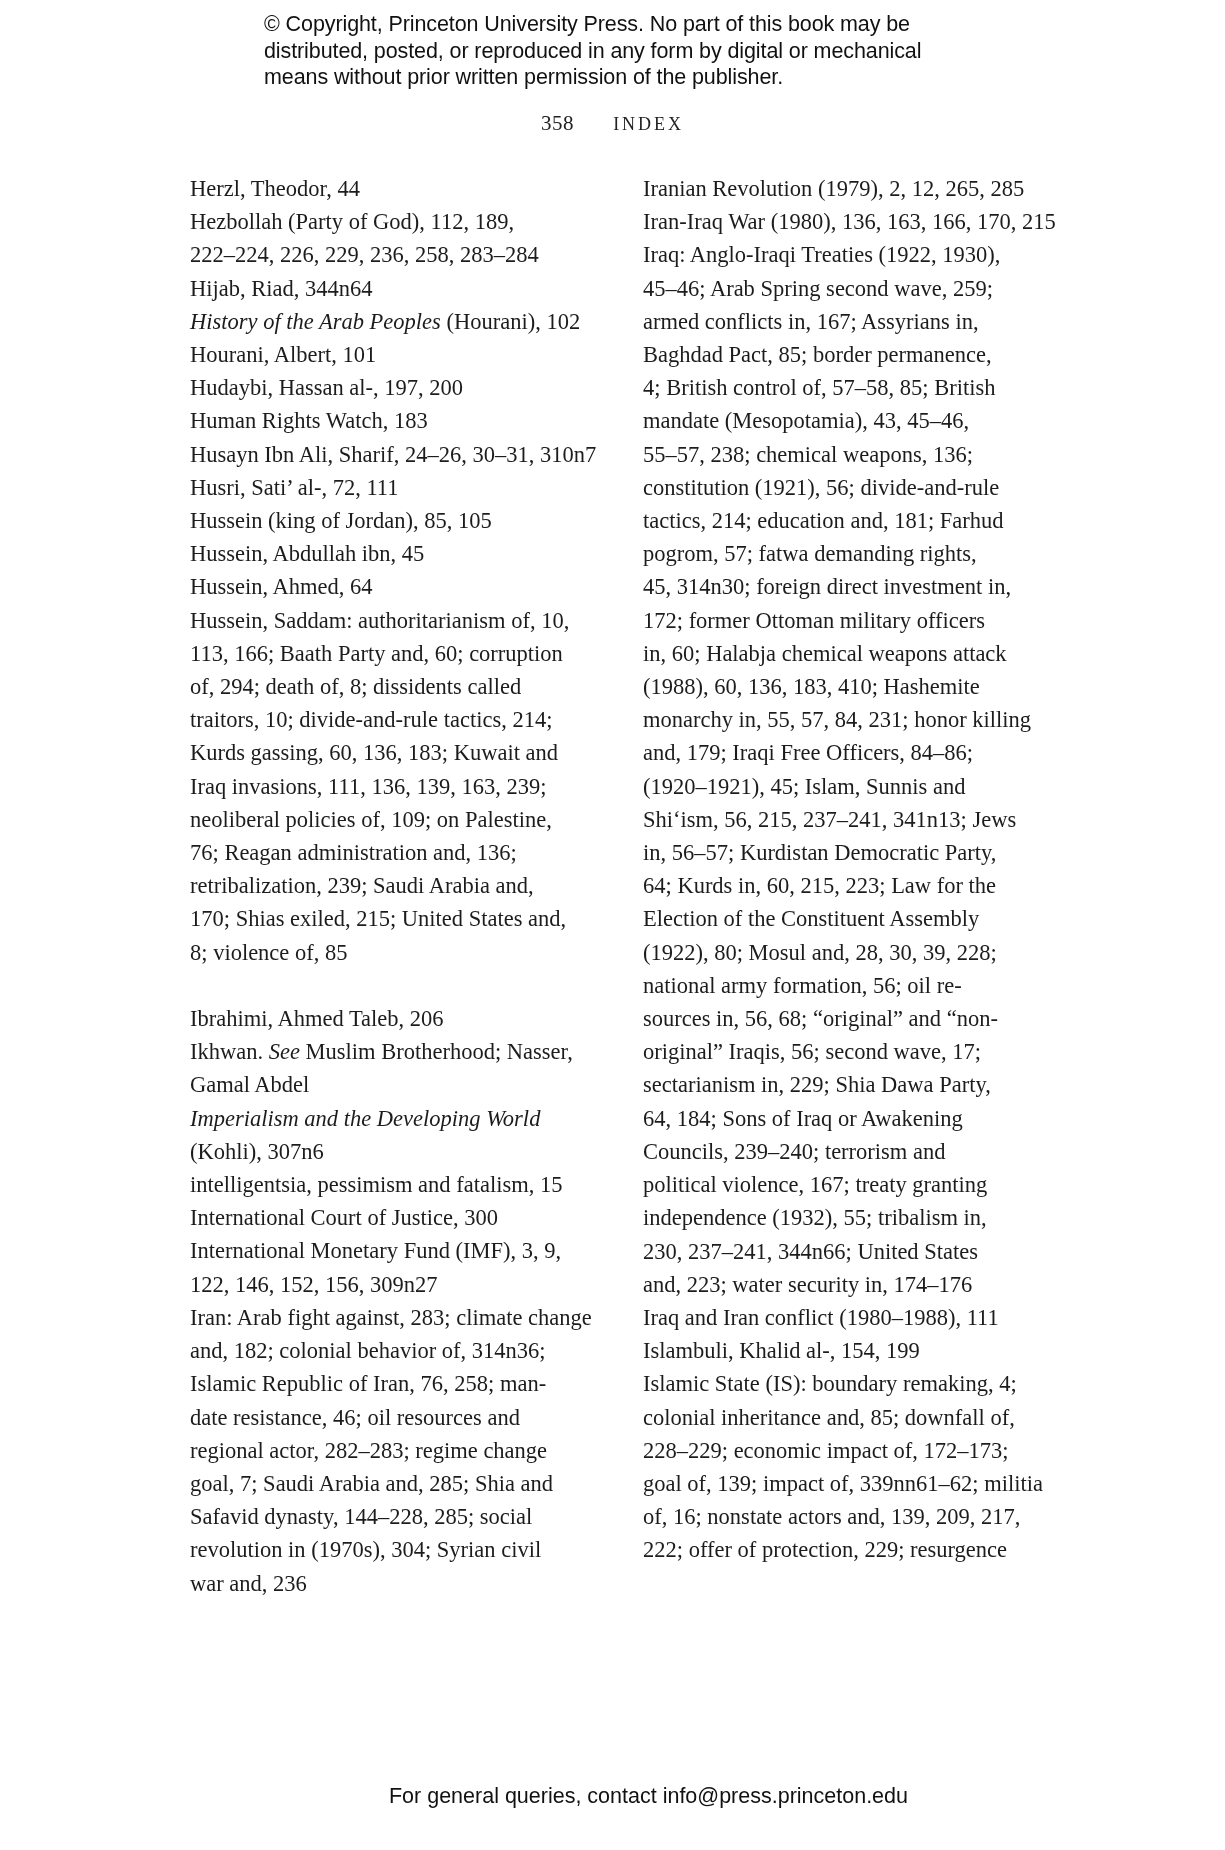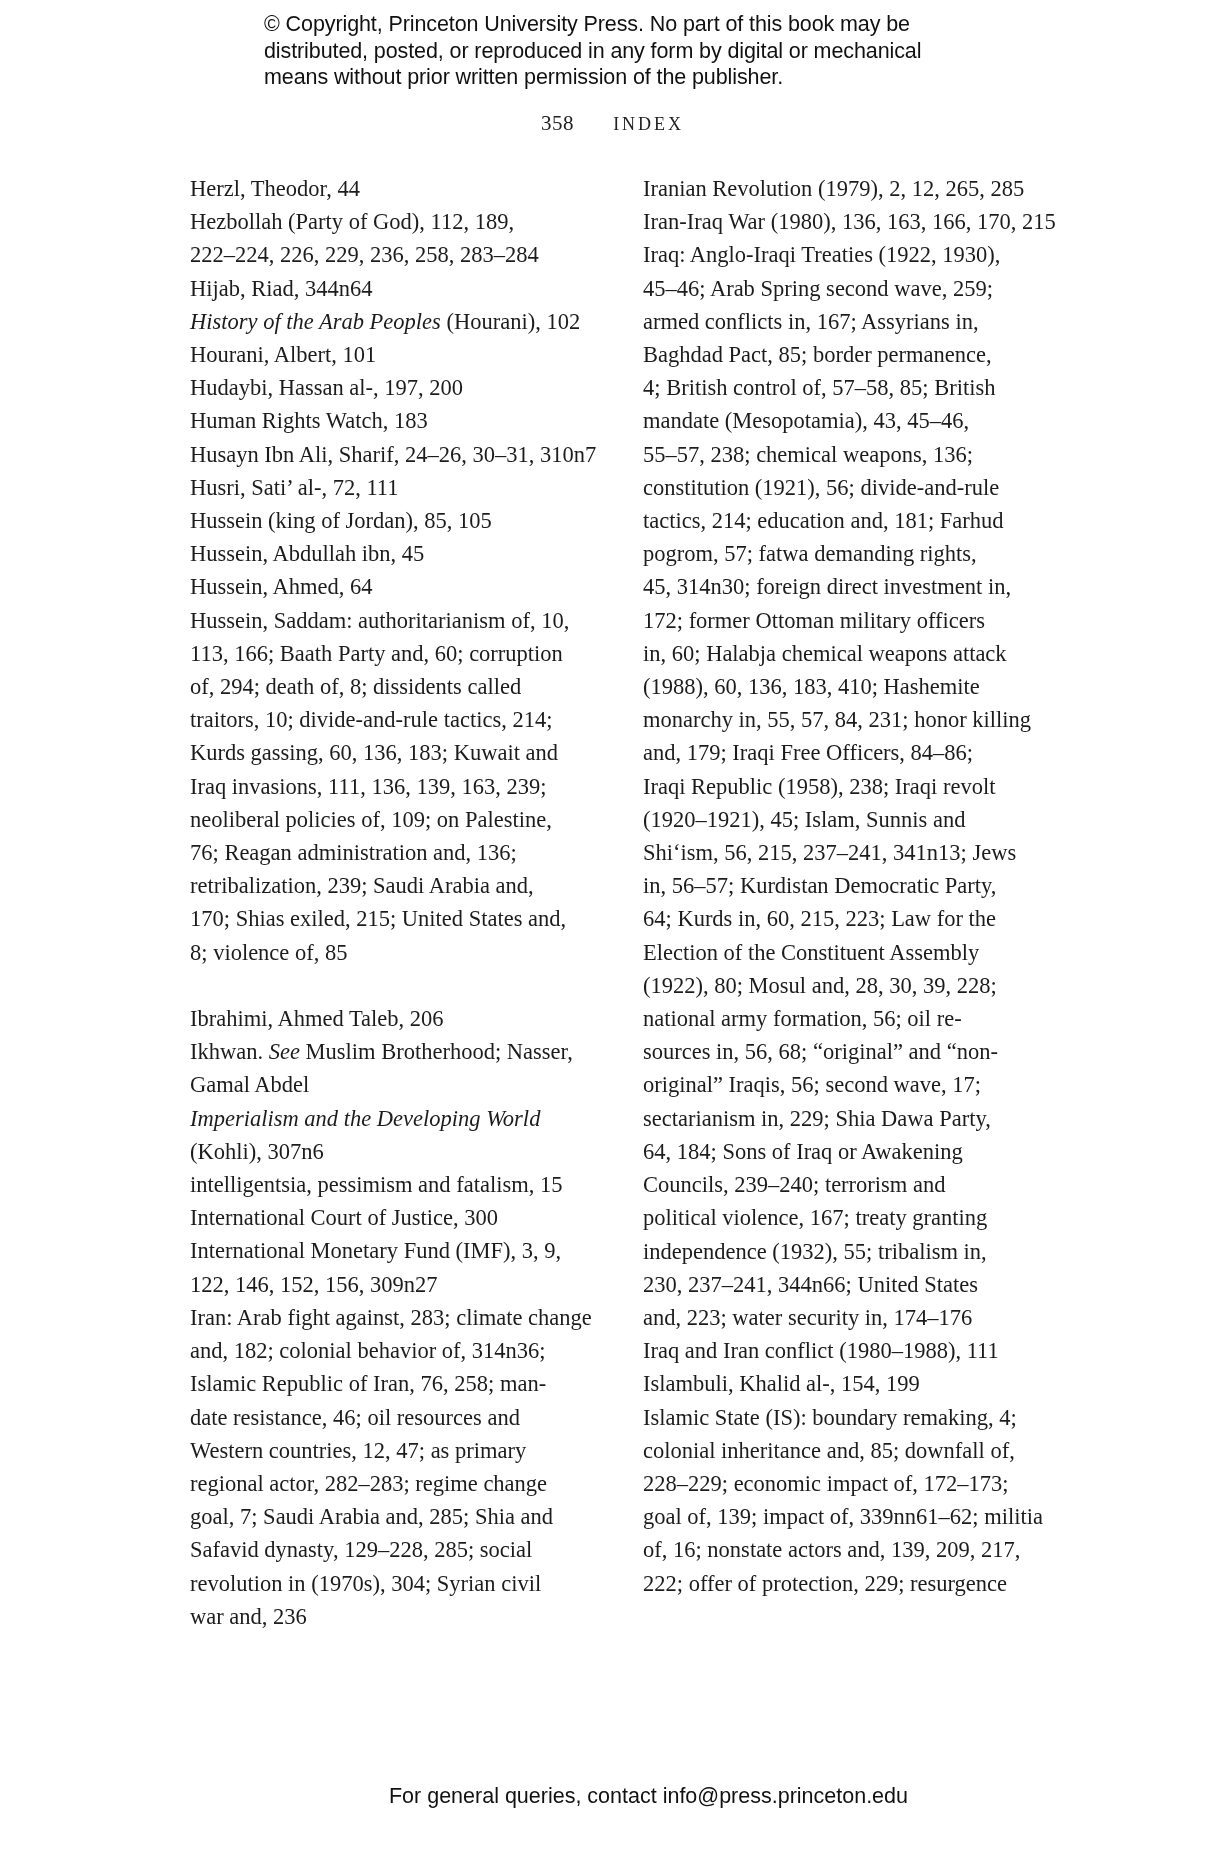--- a/index.html
+++ b/index.html
@@ -117,24 +117,23 @@
   </div>
   <div class="entry">
     <span class="line">International Monetary Fund (IMF), 3, 9,</span>
     <span class="line">122, 146, 152, 156, 309n27</span>
   </div>
   <div class="entry">
     <span class="line">Iran: Arab fight against, 283; climate change</span>
     <span class="line">and, 182; colonial behavior of, 314n36;</span>
     <span class="line">Islamic Republic of Iran, 76, 258; man-</span>
     <span class="line">date resistance, 46; oil resources and</span>
-    <span class="line">Western countries, 12, 47; as primary</span>
     <span class="line">regional actor, 282–283; regime change</span>
     <span class="line">goal, 7; Saudi Arabia and, 285; Shia and</span>
-    <span class="line">Safavid dynasty, 129–228, 285; social</span>
+    <span class="line">Safavid dynasty, 144–228, 285; social</span>
     <span class="line">revolution in (1970s), 304; Syrian civil</span>
     <span class="line">war and, 236</span>
   </div>
 </div>
 
 <div class="column col-right">
   <div class="entry">
     <span class="line">Iranian Revolution (1979), 2, 12, 265, 285</span>
   </div>
   <div class="entry">
@@ -150,21 +149,20 @@
     <span class="line">55–57, 238; chemical weapons, 136;</span>
     <span class="line">constitution (1921), 56; divide-and-rule</span>
     <span class="line">tactics, 214; education and, 181; Farhud</span>
     <span class="line">pogrom, 57; fatwa demanding rights,</span>
     <span class="line">45, 314n30; foreign direct investment in,</span>
     <span class="line">172; former Ottoman military officers</span>
     <span class="line">in, 60; Halabja chemical weapons attack</span>
     <span class="line">(1988), 60, 136, 183, 410; Hashemite</span>
     <span class="line">monarchy in, 55, 57, 84, 231; honor killing</span>
     <span class="line">and, 179; Iraqi Free Officers, 84–86;</span>
-    <span class="line">Iraqi Republic (1958), 238; Iraqi revolt</span>
     <span class="line">(1920–1921), 45; Islam, Sunnis and</span>
     <span class="line">Shi‘ism, 56, 215, 237–241, 341n13; Jews</span>
     <span class="line">in, 56–57; Kurdistan Democratic Party,</span>
     <span class="line">64; Kurds in, 60, 215, 223; Law for the</span>
     <span class="line">Election of the Constituent Assembly</span>
     <span class="line">(1922), 80; Mosul and, 28, 30, 39, 228;</span>
     <span class="line">national army formation, 56; oil re-</span>
     <span class="line">sources in, 56, 68; “original” and “non-</span>
     <span class="line">original” Iraqis, 56; second wave, 17;</span>
     <span class="line">sectarianism in, 229; Shia Dawa Party,</span>

